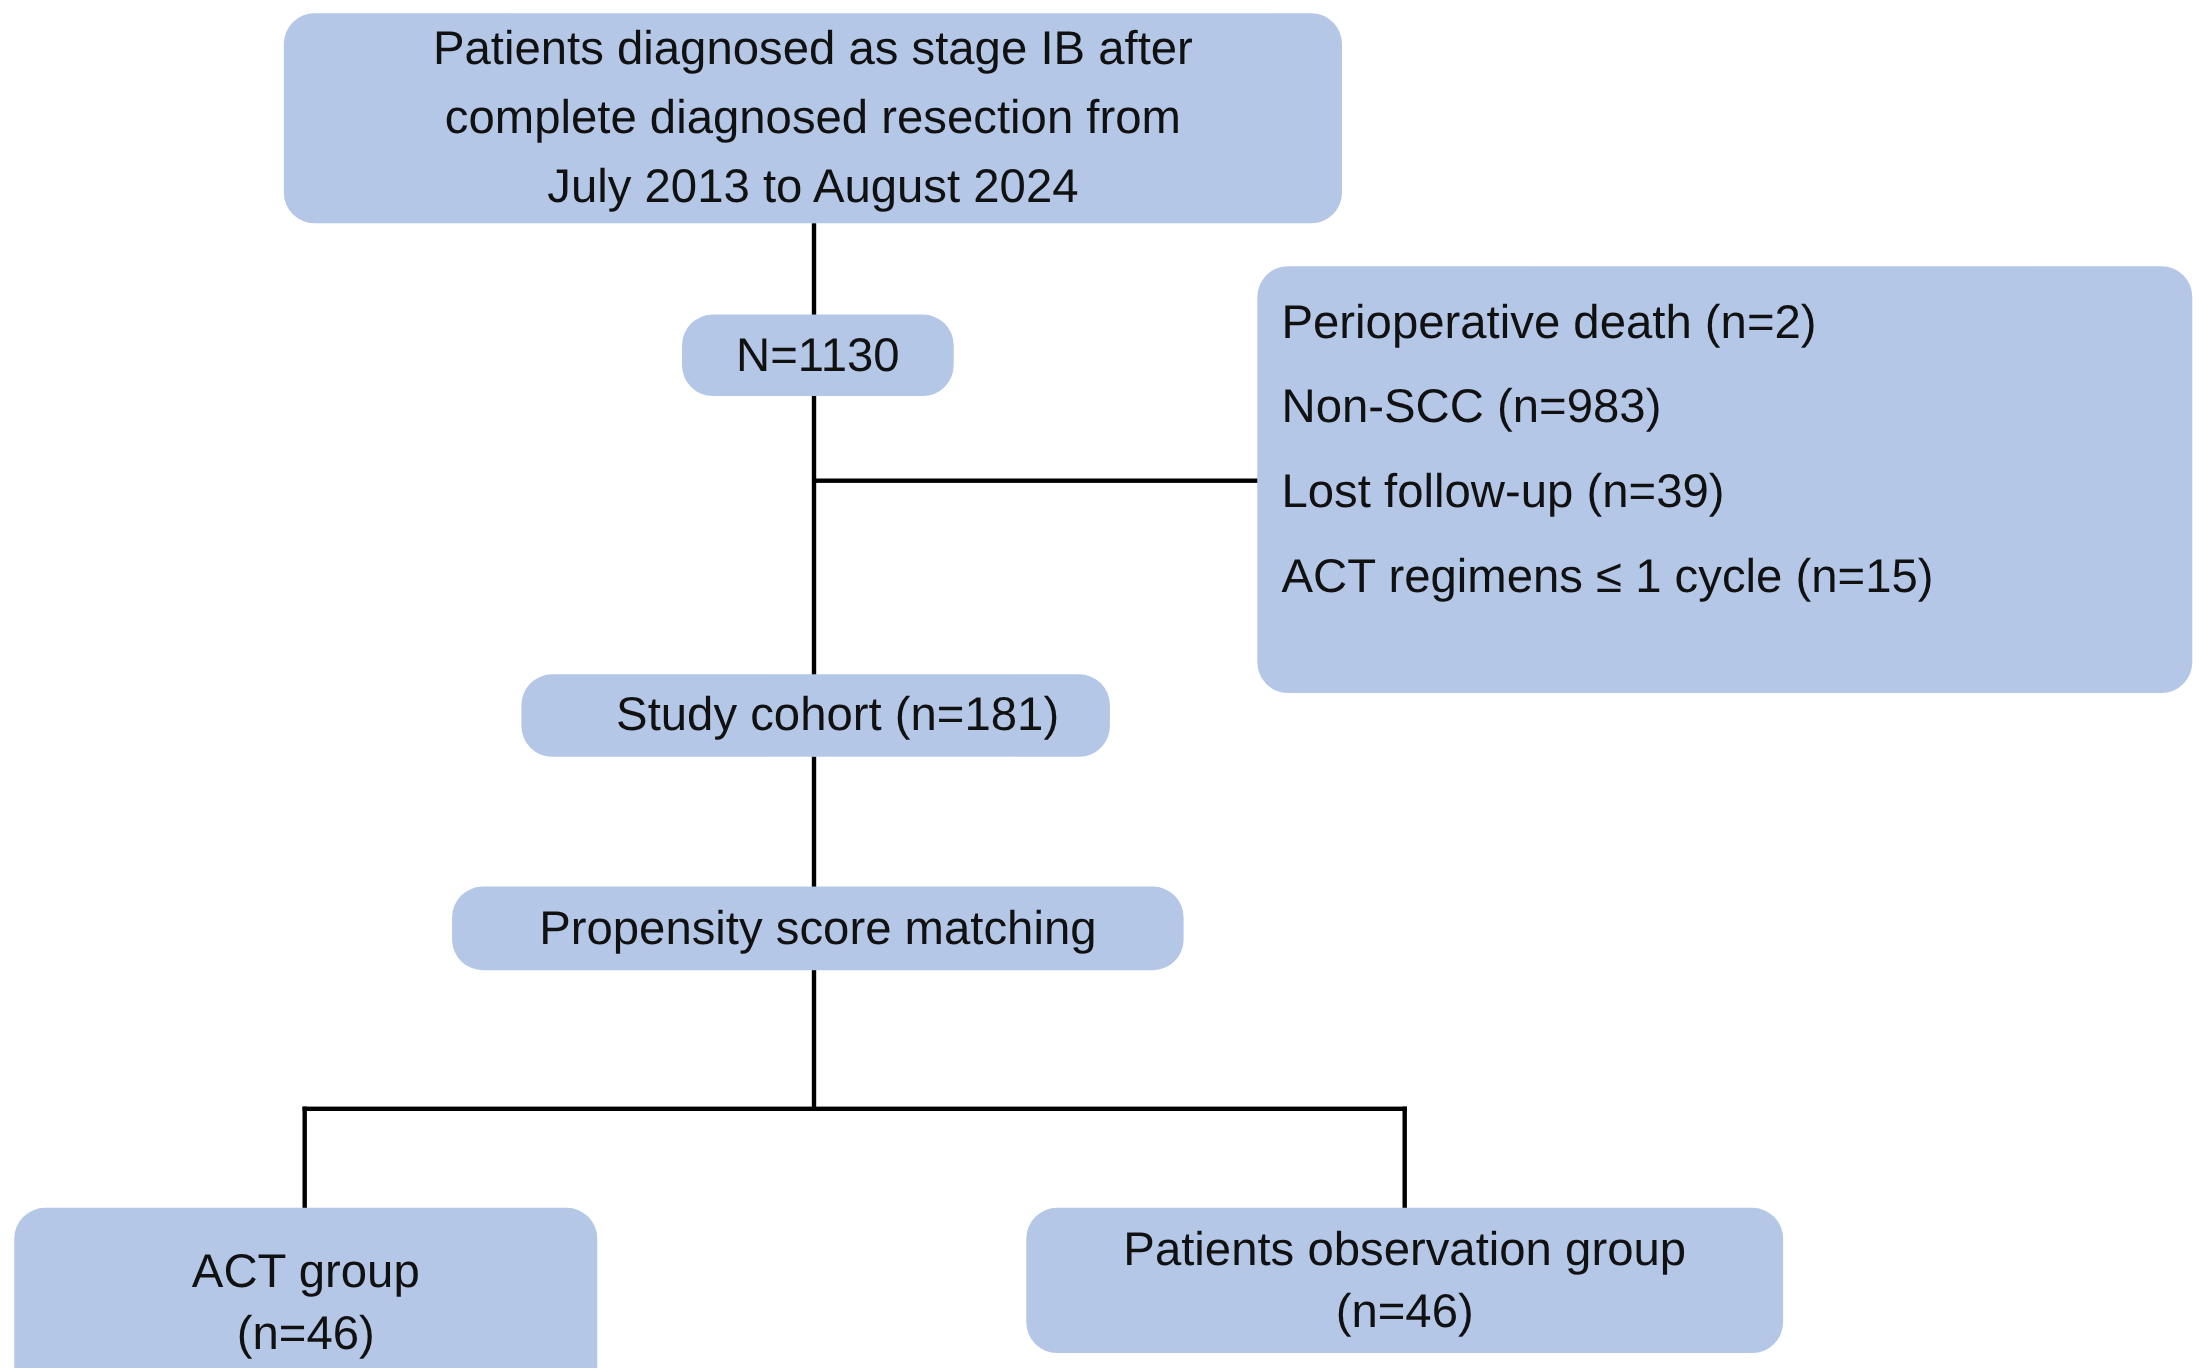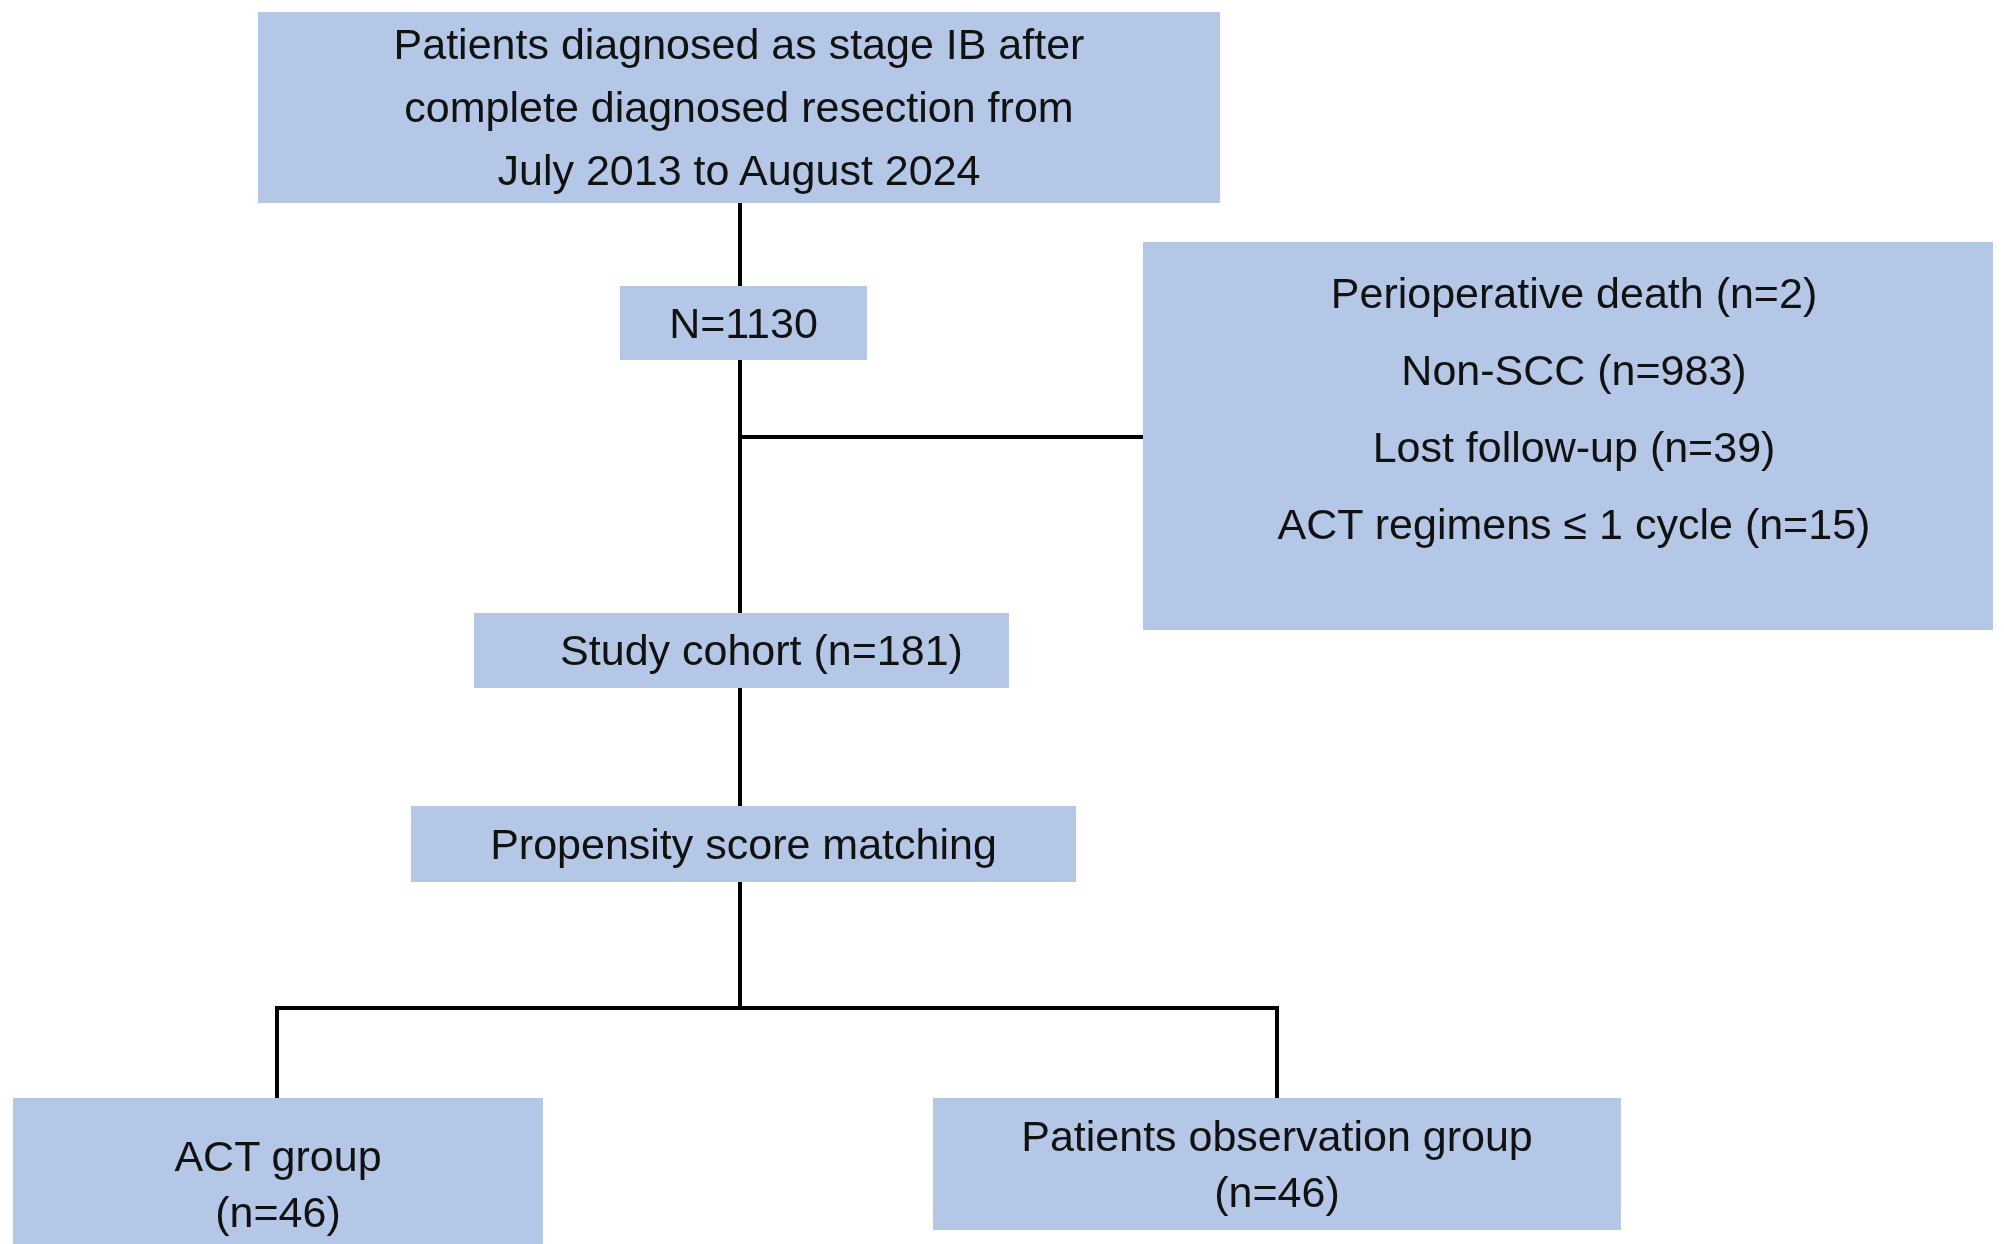--- a/index.html
+++ b/index.html
@@ -19,33 +19,34 @@
   .node {
     position: absolute;
     background: var(--node-fill, #b4c7e7);
     display: flex;
     flex-direction: column;
     align-items: center;
     justify-content: center;
     text-align: center;
     font-size: 43px;
     box-sizing: border-box;
+    border-radius: 28px;
   }
   .node .ln { display: block; }
   .connector {
     position: absolute;
     background: var(--connector, #000000);
   }
 
   
   .node-enrollment { left: 258px; top: 12px;   width: 962px; height: 191px; line-height: 63px; }
   .node-total      { left: 620px; top: 286px;  width: 247px; height: 74px;  }
   .node-exclusions {
     left: 1143px; top: 242px; width: 850px; height: 388px;
-    align-items: center; justify-content: flex-start; text-align: left;
+    align-items: flex-start; justify-content: flex-start; text-align: left;
     padding: 13px 10px 0 22px; line-height: 77px;
   }
   .node-cohort     { left: 474px; top: 613px;  width: 535px; height: 75px; padding-left: 40px;  }
   .node-matching   { left: 411px; top: 806px;  width: 665px; height: 76px;  }
   .node-act        { left: 13px;  top: 1098px; width: 530px; height: 172px; line-height: 56px; }
   .node-obs        { left: 933px; top: 1098px; width: 688px; height: 132px; line-height: 56px; }
 
   
   .line-top-to-total     { left: 738px;  top: 203px;  width: 4px;    height: 83px;  }
   .line-total-to-cohort  { left: 738px;  top: 360px;  width: 4px;    height: 253px; }

